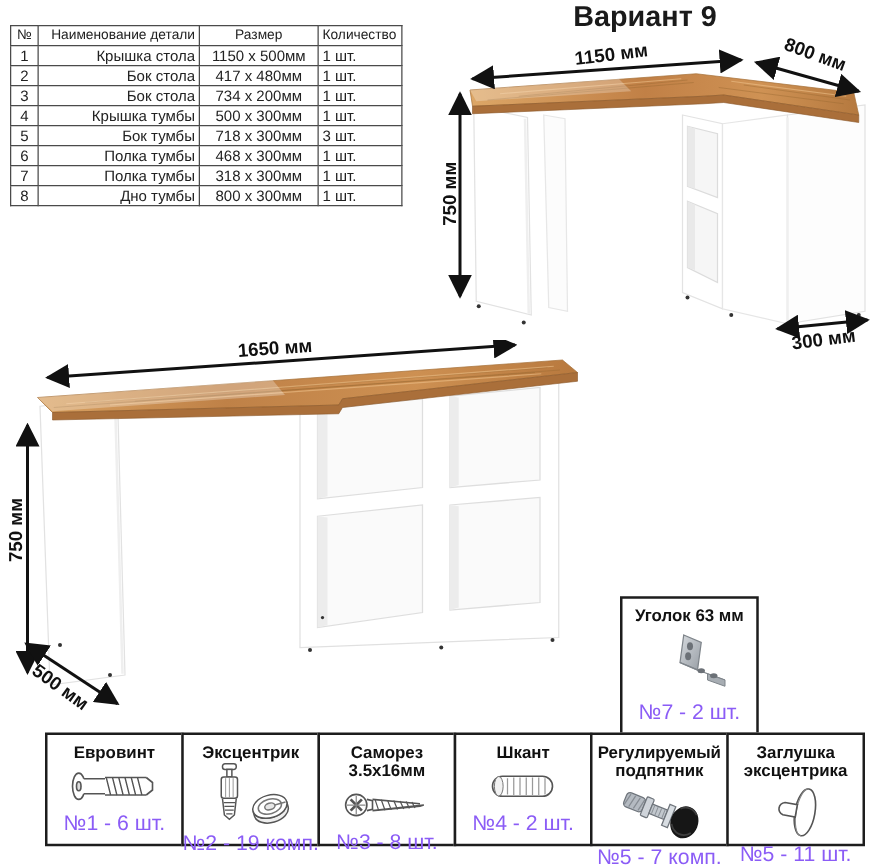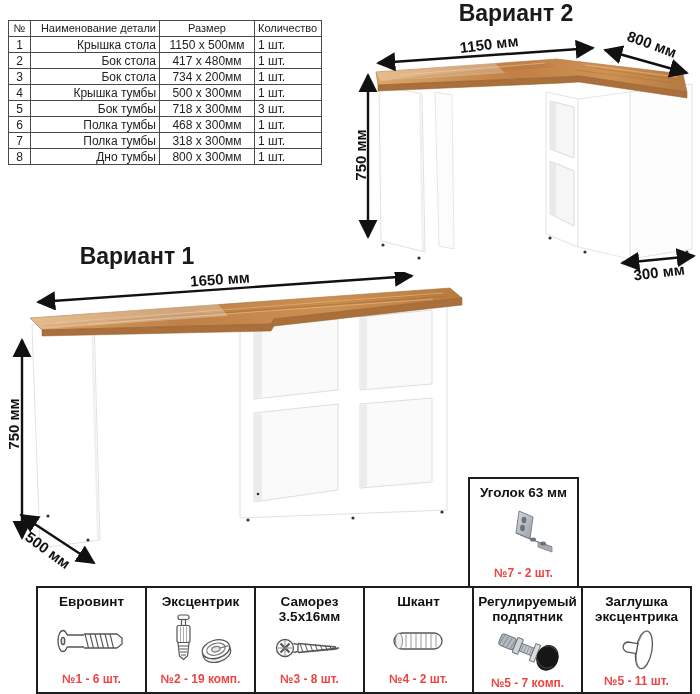--- a/index.html
+++ b/index.html
@@ -22,26 +22,26 @@
   .dim{position:absolute;font-weight:700;font-size:15px;color:#101010;white-space:nowrap;
        transform:translate(-50%,-50%) rotate(var(--r,0deg))}
 
   .diagram{position:absolute}
 
   
   .hw-upper,.hw-row{position:absolute;display:flex}
   .hwbox{box-sizing:border-box;width:111px;border:2px solid #1d1d1d;background:#fff;
          display:flex;flex-direction:column;align-items:center;margin-left:-2px}
   .hwbox:first-child{margin-left:0}
-  .hw-row .hwbox{height:108px}
+  .hw-row .hwbox{height:91px}
   .hw-upper .hwbox{height:111px}
   .hwtitle{font-weight:700;font-size:13.5px;line-height:15px;margin-top:6px;color:#111;
            text-align:center;padding:0 2px}
   .hwicon{flex:1;display:flex;align-items:center;justify-content:center}
-  .hwcount{font-weight:700;font-size:12px;color:#ef4444;margin-bottom:6px;white-space:nowrap}
+  .hwcount{font-weight:400;font-size:17px;color:#8b5cf6;margin-bottom:6px;white-space:nowrap}
 
   svg{display:block}
 </style>
 </head>
 <body>
 
 <div class="page">
 
   <table class="parts">
     <thead>
@@ -97,21 +97,21 @@
       </tr>
       <tr>
         <td class="col-num">8</td>
         <td class="col-name">Дно тумбы</td>
         <td class="col-size">800 x 300мм</td>
         <td class="col-qty">1 шт.</td>
       </tr>
     </tbody>
   </table>
 
-  <div class="vtitle" style="left:516px;top:13px">Вариант 2</div>
+  <div class="vtitle" style="left:516px;top:13px">Вариант 9</div>
 
   <svg class="diagram" style="left:345px;top:28px" width="355" height="248" viewBox="0 0 355 248">
     <defs>
       <linearGradient id="wood2" x1="0" y1="0" x2="1" y2="0">
         <stop offset="0" stop-color="#dda767"></stop>
           <stop offset="0.45" stop-color="#c18046"></stop>
         <stop offset="0.75" stop-color="#cf9254"></stop>
           <stop offset="1" stop-color="#b5793f"></stop>
       </linearGradient>
       <marker id="ah2" viewBox="0 0 10 10" refX="9" refY="5" markerWidth="8" markerHeight="8" orient="auto-start-reverse">
@@ -161,21 +161,20 @@
       <line x1="23" y1="47" x2="23" y2="209" marker-start="url(#ah2)" marker-end="url(#ah2)"></line>
       <line x1="277" y1="235" x2="349" y2="228" marker-start="url(#ah2)" marker-end="url(#ah2)"></line>
     </g>
   </svg>
 
   <div class="dim" style="left:489px;top:44px;--r:-7deg">1150 мм</div>
   <div class="dim" style="left:652px;top:44px;--r:20deg">800 мм</div>
   <div class="dim" style="left:360px;top:155px;--r:-90deg">750 мм</div>
   <div class="dim" style="left:659px;top:272px;--r:-7deg">300 мм</div>
 
-  <div class="vtitle" style="left:137px;top:256px">Вариант 1</div>
 
   <svg class="diagram" style="left:8px;top:272px" width="460" height="310" viewBox="0 0 460 310">
     <defs>
       <linearGradient id="wood1" x1="0" y1="0" x2="1" y2="0">
         <stop offset="0" stop-color="#d9a262"></stop>
           <stop offset="0.35" stop-color="#bf8147"></stop>
         <stop offset="0.7" stop-color="#cd9052"></stop>
           <stop offset="1" stop-color="#b8793e"></stop>
       </linearGradient>
       <marker id="ah1" viewBox="0 0 10 10" refX="9" refY="5" markerWidth="8" markerHeight="8" orient="auto-start-reverse">
@@ -221,21 +220,21 @@
       <line x1="30" y1="30" x2="404" y2="4" marker-start="url(#ah1)" marker-end="url(#ah1)"></line>
       <line x1="14" y1="68" x2="14" y2="266" marker-start="url(#ah1)" marker-end="url(#ah1)"></line>
       <line x1="13" y1="243" x2="86" y2="291" marker-start="url(#ah1)" marker-end="url(#ah1)"></line>
     </g>
   </svg>
 
   <div class="dim" style="left:220px;top:279px;--r:-4deg">1650 мм</div>
   <div class="dim" style="left:13px;top:424px;--r:-90deg">750 мм</div>
   <div class="dim" style="left:48px;top:550px;--r:36deg">500 мм</div>
 
-  <div class="hw-upper" style="left:468px;top:477px">
+  <div class="hw-upper" style="left:496px;top:477px">
 
     <div class="hwbox">
       <div class="hwtitle">Уголок 63 мм</div>
       <div class="hwicon">
         <svg width="70" height="52" viewBox="0 0 70 52">
           <defs>
               <linearGradient id="met" x1="0" y1="0" x2="1" y2="1">
             <stop offset="0" stop-color="#d6dade"></stop>
                 <stop offset="1" stop-color="#989ea5"></stop>
               </linearGradient>

